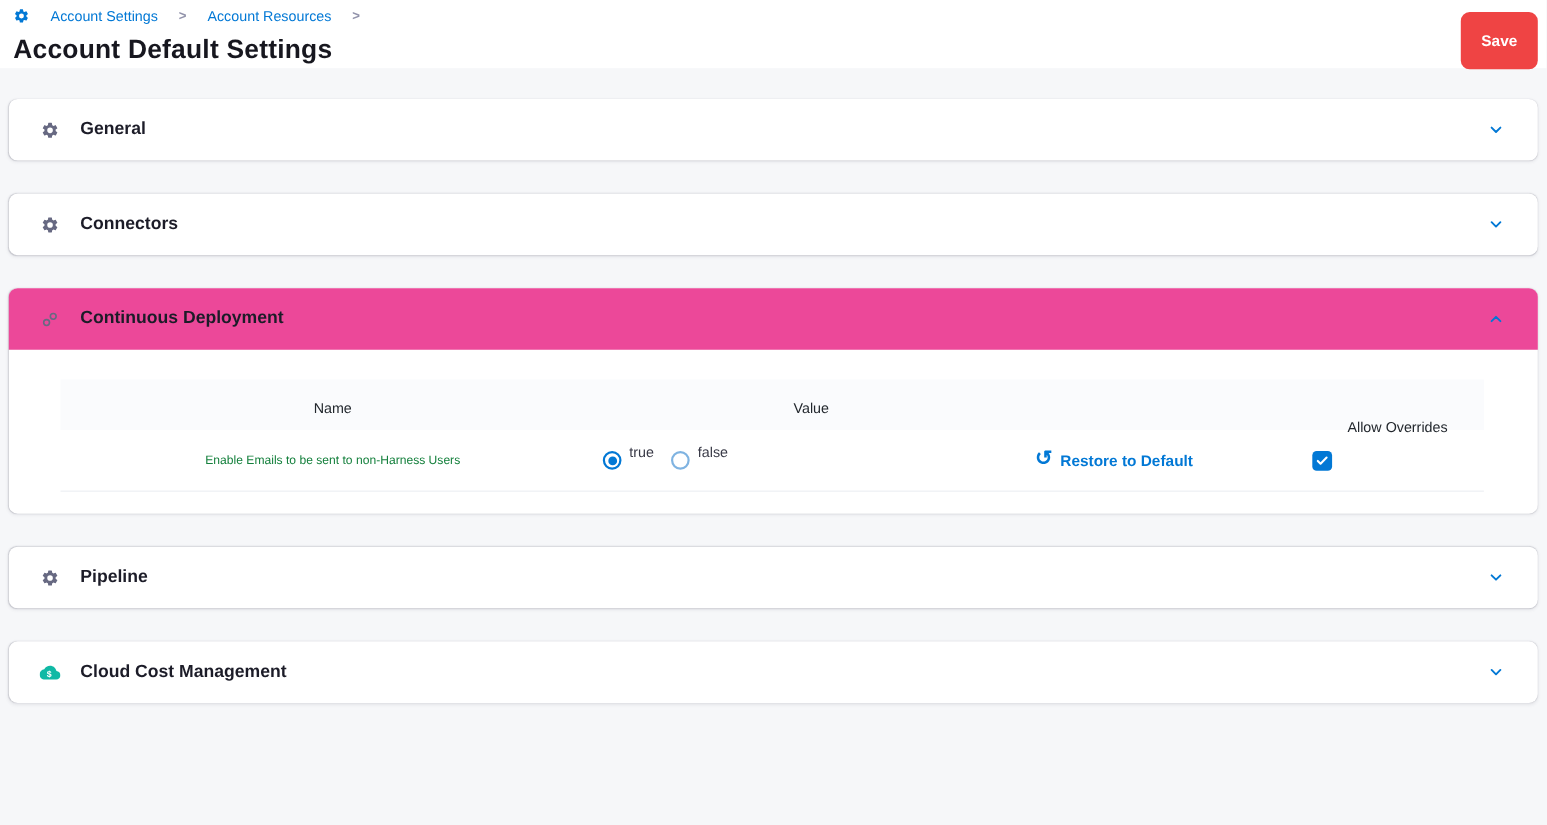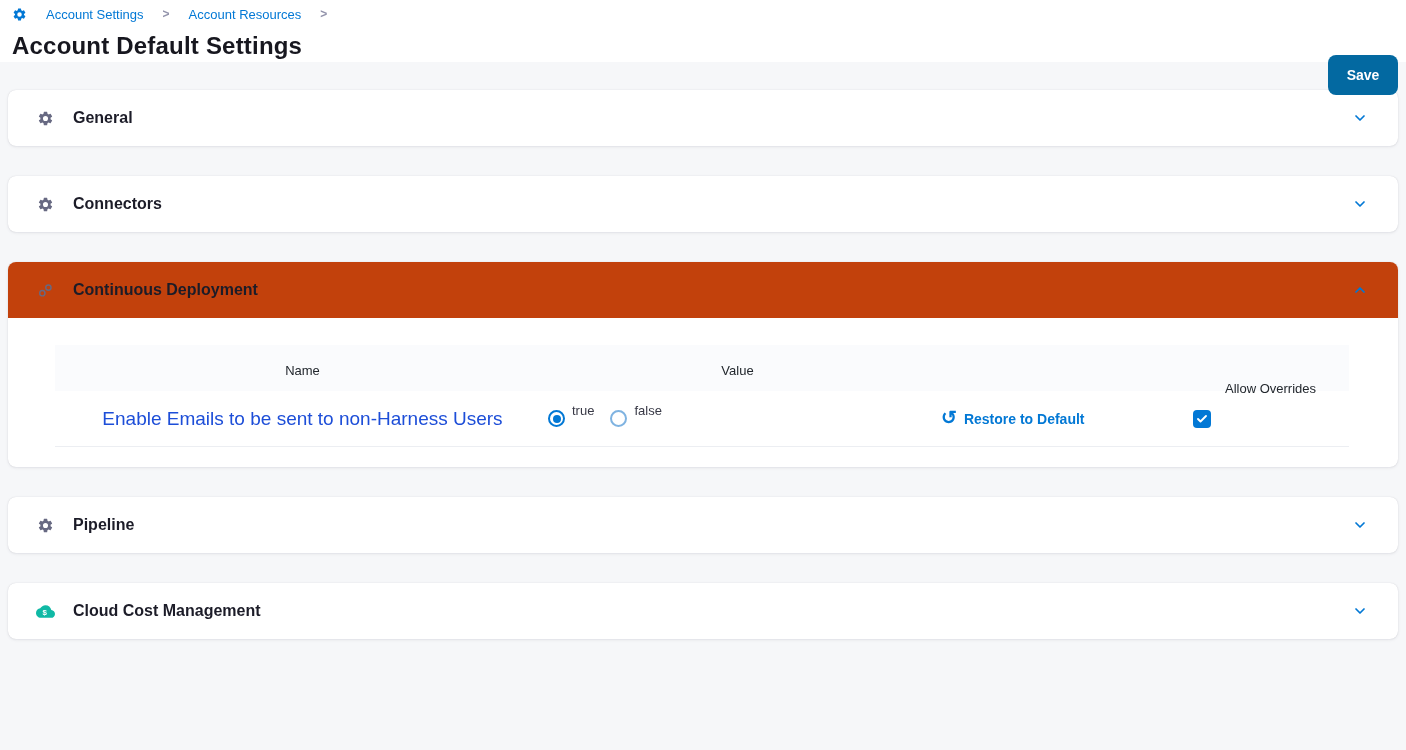--- a/index.html
+++ b/index.html
@@ -5,42 +5,42 @@
   * { margin:0; padding:0; box-sizing:border-box; }
   html,body { width:1406px; height:750px; overflow:hidden; }
   body { font-family:"Liberation Sans", sans-serif; background:#f6f7f9; color:#1c1c28; }
 
   
   .top-header { position:relative; background:#ffffff; height:62px; padding:7px 12px 0 12px; }
   .breadcrumb { display:flex; align-items:flex-start; gap:19px; font-size:13px; height:20px; }
   .crumb-link { color:#0278d5; font-weight:500; cursor:pointer; text-decoration:none; }
   .crumb-sep { color:#9293ab; font-size:12px; font-weight:600; }
   .page-title { font-size:24px; font-weight:700; color:#17171f; margin-top:5px; letter-spacing:.2px; }
-  .save-btn { position:absolute; right:8px; top:11px; min-width:70px; height:40px; padding:0 18px;
-              background:#0369a1; color:#ffffff; font-weight:700; font-size:14px;
-              border:none; border-radius:8px; font-family:"Liberation Sans", sans-serif; cursor:default;margin-top:44px; }
+  .save-btn { position:absolute; right:8px; top:11px; min-width:70px; height:52px; padding:0 18px;
+              background:#ef4444; color:#ffffff; font-weight:700; font-size:14px;
+              border:none; border-radius:8px; font-family:"Liberation Sans", sans-serif; cursor:default; }
 
   
   .content { padding:28px 8px 0 8px; display:flex; flex-direction:column; gap:30px;text-align:center; }
   .card { background:#ffffff; border-radius:8px;
           box-shadow:0 0 1px rgba(40,41,61,.18), 0 1px 3px rgba(96,97,112,.12); }
   .card-header { height:56px; display:flex; align-items:center; padding:0 30px 0 27px; cursor:pointer; border-radius:8px; }
-  .card-header.expanded { background:#c2410c; border-radius:8px 8px 0 0; }
+  .card-header.expanded { background:#ec4899; border-radius:8px 8px 0 0; }
   .sec-icon { width:20px; display:flex; align-items:center; justify-content:center; }
   .sec-label { margin-left:18px; font-size:16px; font-weight:700; color:#1c1c28; }
   .chevron { margin-left:auto; display:flex; align-items:center; }
 
   
   .card-body { padding:27px 49px 20px 47px; }
   .t-header, .t-row { display:grid; grid-template-columns:478px 392px 250px 1fr; align-items:center; }
   .t-header { background:#fafbfd; height:46px; font-size:13px; color:#22272d; }
   .t-header > div { padding-left:17px; }
   .t-header .col-overrides { grid-column:4;margin-top:36px; }
   .t-row { height:56px; border-bottom:1px solid #eceef2; }
-  .cell-name { padding-left:17px; font-size:19px; color:#1d4ed8; }
+  .cell-name { padding-left:17px; font-size:11px; color:#15803d; }
   .cell-value { padding-left:15px; display:flex; align-items:center; }
   .radio-group { display:flex; align-items:center; }
   .radio { width:17px; height:17px; border-radius:50%; background:#fff; position:relative; cursor:pointer; flex:none; }
   .radio.selected { border:2.5px solid #0278d5; }
   .radio.selected::after { content:""; position:absolute; left:50%; top:50%; width:8px; height:8px;
                            transform:translate(-50%,-50%); border-radius:50%; background:#0278d5; }
   .radio.unselected { border:2px solid #7fb3e1; }
   .radio-label { margin:0 16px 16px 7px; font-size:13px; color:#383946; cursor:pointer; }
   .cell-restore { padding-left:16px; display:flex; align-items:center; }
   .restore-link { display:flex; align-items:center; gap:7px; color:#0278d5; font-weight:700; font-size:14px; cursor:pointer; text-decoration:none; }

